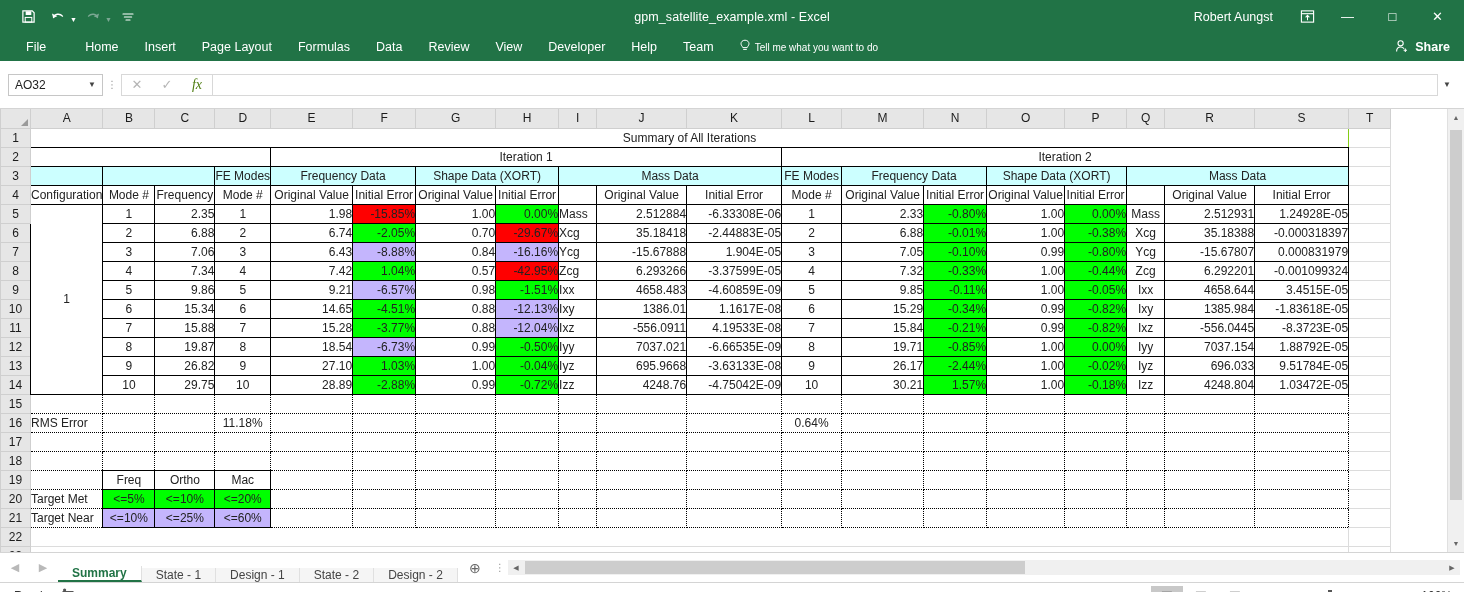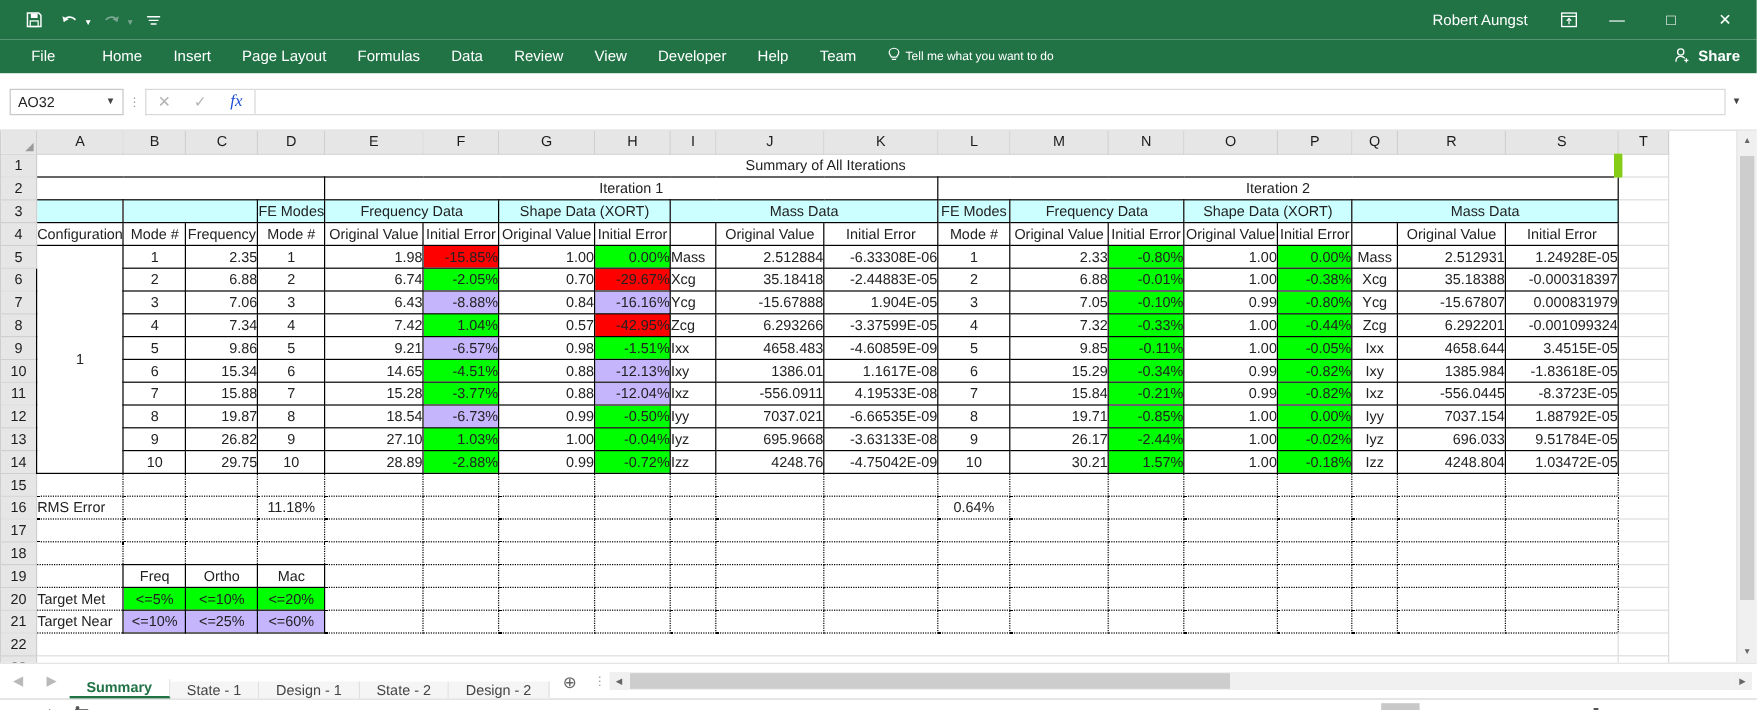--- a/index.html
+++ b/index.html
@@ -45,21 +45,21 @@
     width:95px;height:22px;border:1px solid #c6c6c6;background:#fff;display:flex;
     align-items:center;padding:0 6px;font-size:12px;
   }
   .namebox .nb-val{flex:1;}
   .namebox .nb-arrow{font-size:8px;color:#444;}
   .fb-dots{ width:18px; text-align:center; color:#999; font-size:10px; letter-spacing:0;}
   .fb-btns{ display:flex; align-items:center; gap:0; border:1px solid #d8d8d8;
     border-right:none; height:22px;background:#fff;}
   .fb-btn{ width:30px;height:20px;display:flex;align-items:center;justify-content:center;
     font-size:13px;color:#b5b5b5;}
-  .fb-btn.fx{ color:#1d4ed8; font-style:italic; font-family:"Liberation Serif",serif; font-size:14px;}
+  .fb-btn.fx{ color:#4d7c0f; font-style:italic; font-family:"Liberation Serif",serif; font-size:14px;}
   .fb-input{ flex:1;height:22px;border:1px solid #d8d8d8;background:#fff;}
   .fb-caret{ width:18px;height:22px;display:flex;align-items:center;justify-content:center;
     font-size:8px;color:#444;}
   
   .gridwrap{ position:relative; height:443px; background:#fff; display:flex; }
   .gridmain{ flex:1; overflow:hidden; position:relative;}
   table.sheet{ border-collapse:collapse; table-layout:fixed; }
   table.sheet td, table.sheet th{
     padding:0; font-size:12px; font-weight:normal; height:19px;
     overflow:hidden; white-space:nowrap;
@@ -74,21 +74,21 @@
   .corner .tri{ position:absolute; right:2px; bottom:2px; width:0;height:0;
     border-left:7px solid transparent; border-bottom:7px solid #9a9a9a;}
   .rowhdr{
     background:#e6e6e6; border:1px solid #cfcfcf; text-align:center; width:30px;
     color:#1c1c1c; font-size:12px;
   }
   
   .c{ border-right:1px solid #dcdcdc; border-bottom:1px solid #dcdcdc; background:#fff;
       padding:0 3px; }
   .b{ border:1px solid #000; }
-  .bl{border-left:1px solid #000;} .br{border-right:7px solid #84cc16;}
+  .bl{border-left:1px solid #000;} .br{border-right:1px solid #84cc16;}
   .bt{border-top:1px solid #000;} .bb{border-bottom:1px solid #000;}
   .bd{ border:1px dotted #000; }
   .r{ text-align:right; } .ctr{ text-align:center;} .l{text-align:left;}
   .hdr{ background:#ccffff; }
   .g{ background:#00ff00; } .y{ background:#c4b5fd; } .rd{ background:#ff0000; }
   .title-cell{ font-size:15px; font-weight:bold; text-align:center; }
   
   .vsb{ width:17px; background:#f0f0f0; border-left:1px solid #e0e0e0;
      display:flex;flex-direction:column; }
   .vsb-btn{height:17px;display:flex;align-items:center;justify-content:center;
@@ -153,20 +153,21 @@
           <path d="M15.8 3.2 L14.4 8 L9.8 6.2 Z" fill="#7ba793"></path>
         </svg>
     </div>
     <span class="qat-caret dim">▼</span>
     <div class="qat-btn">
       <svg width="14" height="12" viewBox="0 0 14 12">
           <path d="M2 3h10M3.4 6h7.2M5 9h4" stroke="#fff" stroke-width="1.2" stroke-linecap="round"></path>
         </svg>
     </div>
   </div>
+  <div class="title-text">gpm_satellite_example.xml  -  Excel</div>
   <div class="tb-right">
     <span class="username">Robert Aungst</span>
     <div class="ribbon-icon">
       <svg width="15" height="15" viewBox="0 0 16 16">
           <rect x="1.5" y="2" width="13" height="12" fill="none" stroke="#fff" stroke-width="1.2"></rect>
           <line x1="1.5" y1="5" x2="14.5" y2="5" stroke="#fff" stroke-width="1.2"></line>
           <path d="M8 12 L8 7 M6 9 L8 6.8 L10 9" stroke="#fff" stroke-width="1.1" fill="none"></path>
         </svg>
     </div>
     <div class="wbtn">—</div>

